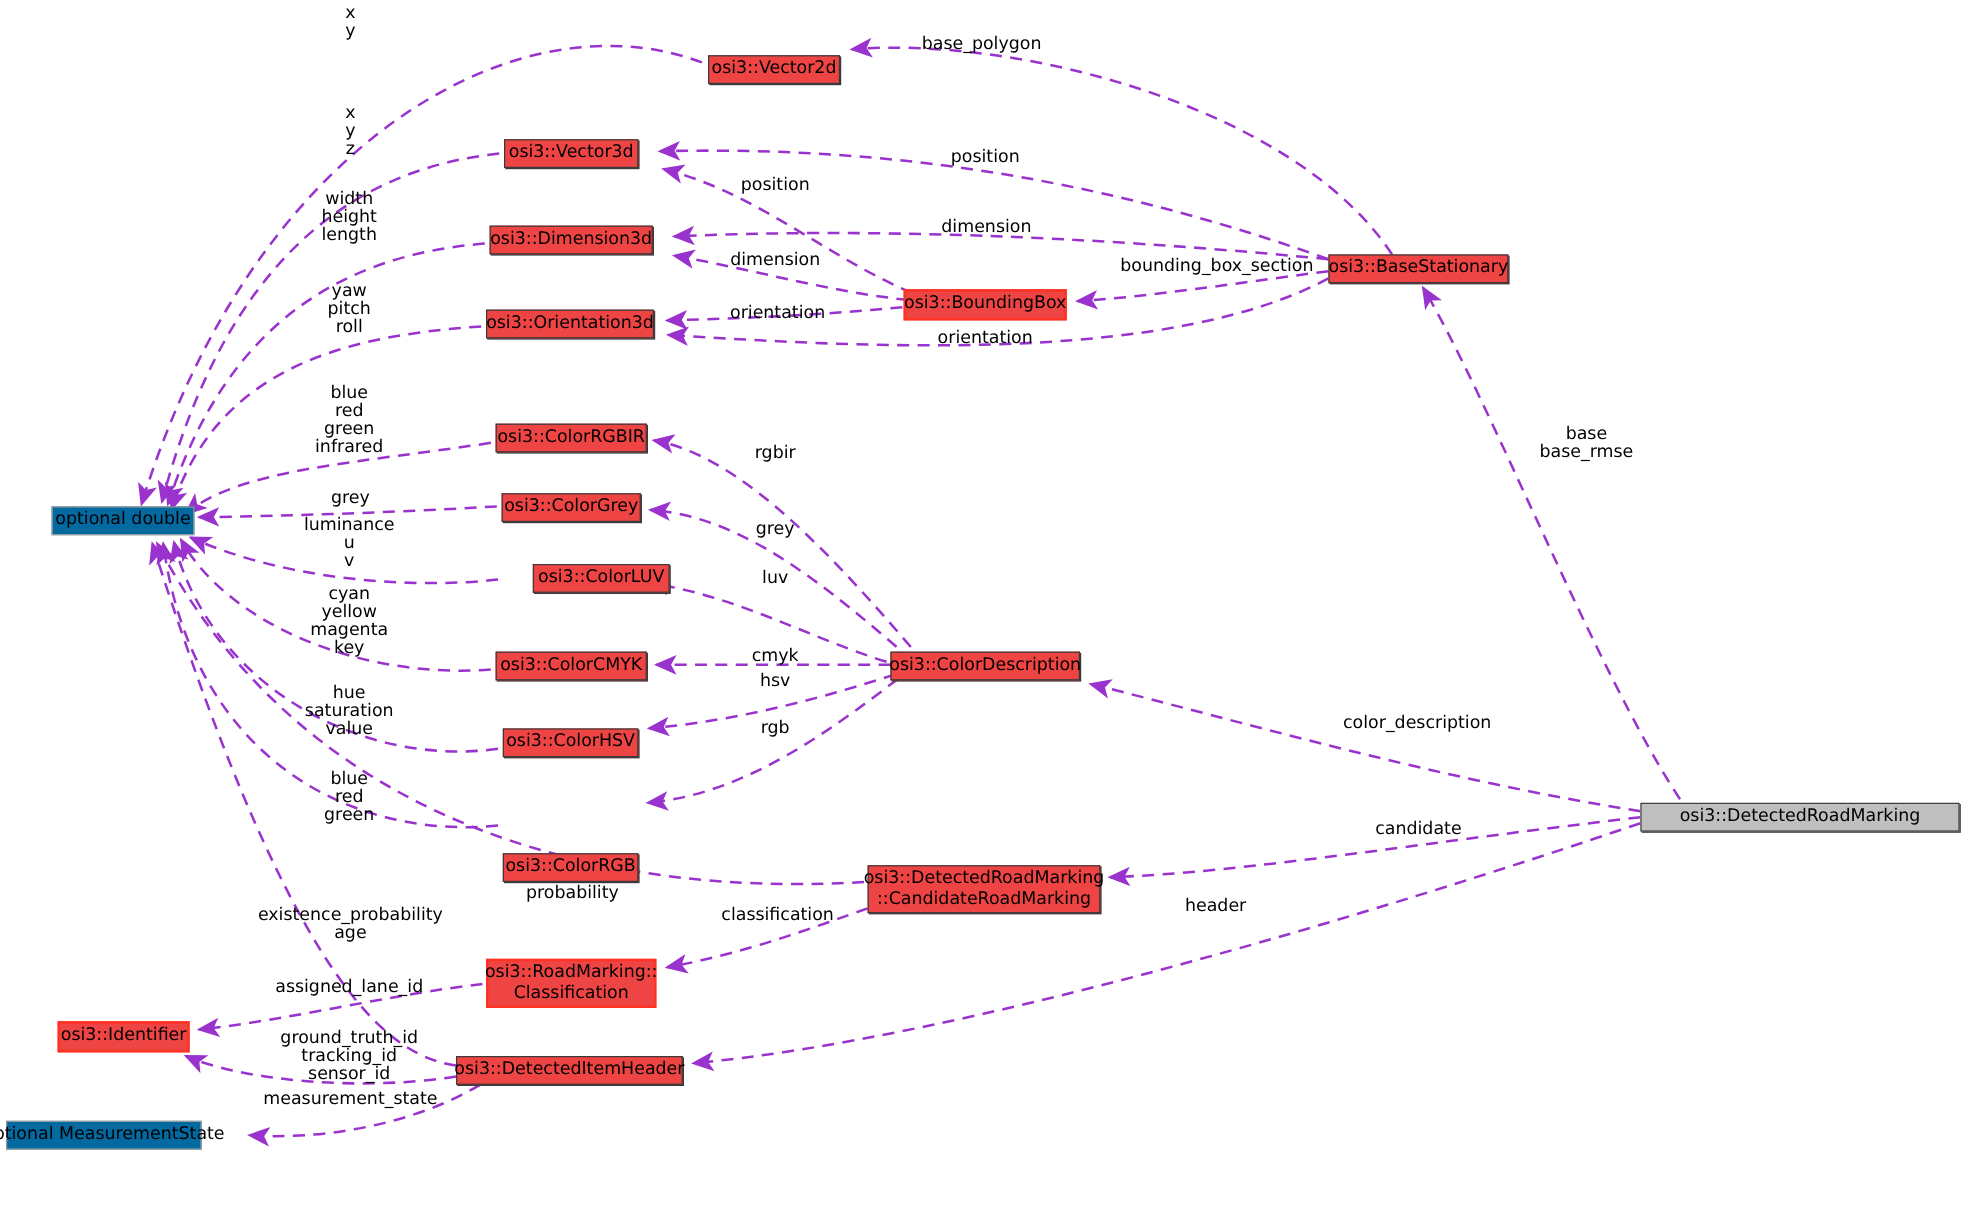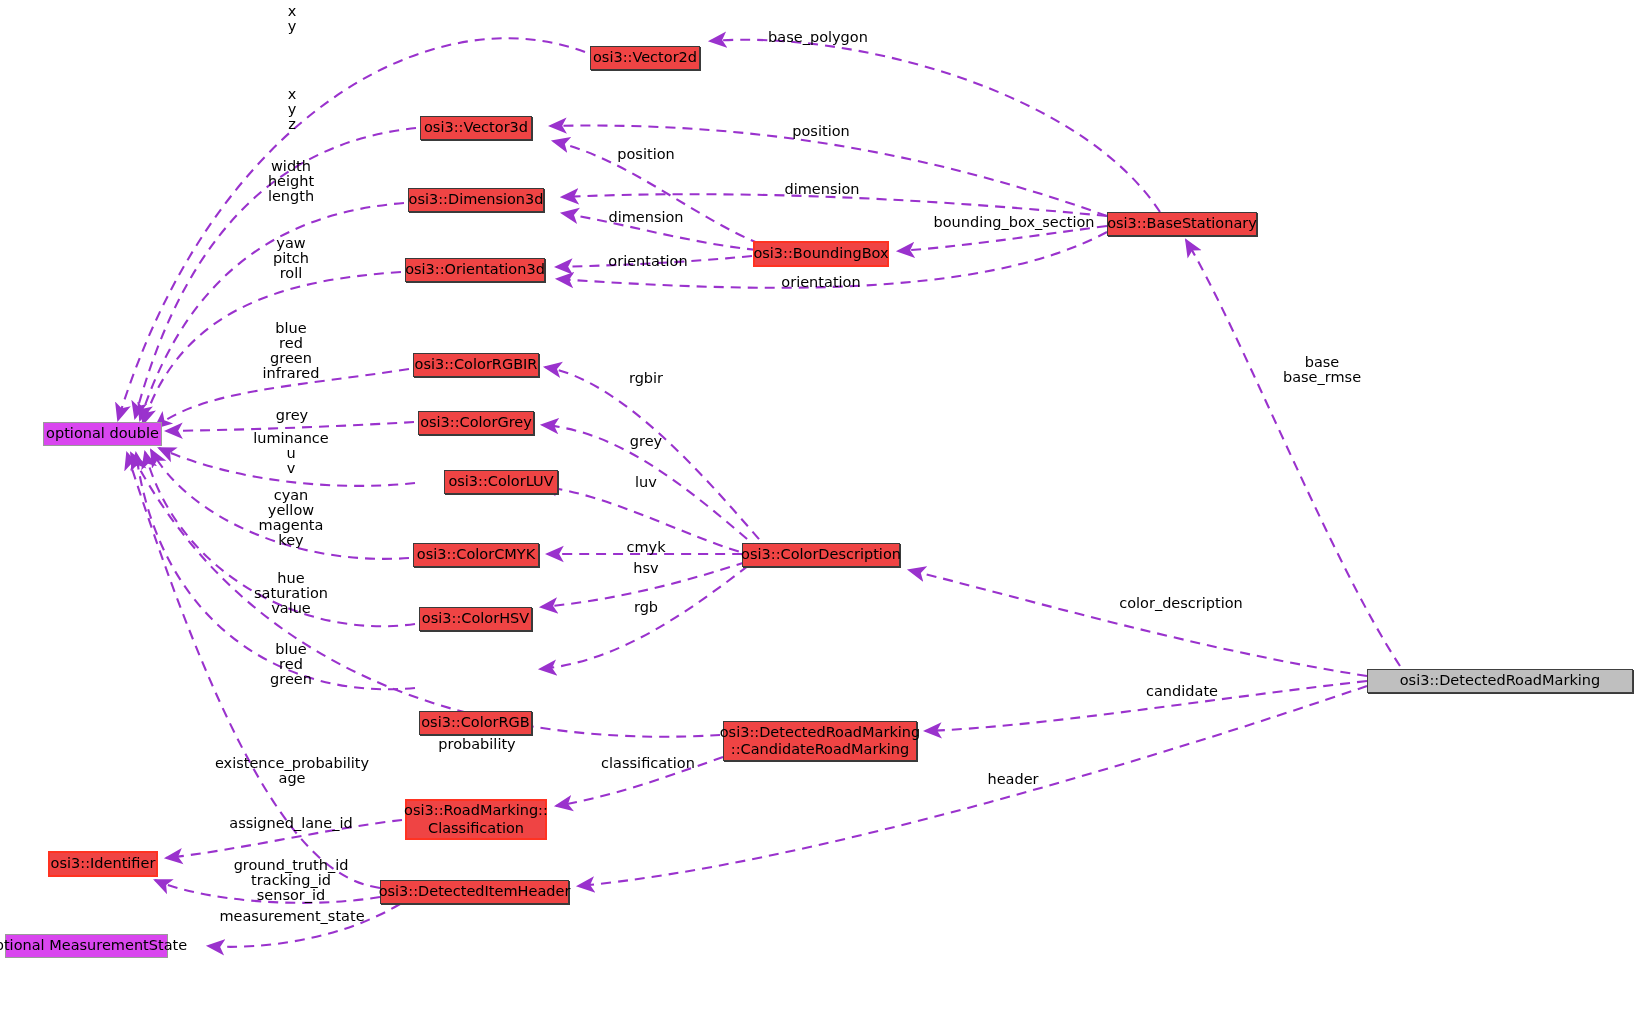--- a/index.html
+++ b/index.html
@@ -44,21 +44,21 @@
   .node.red {
     border: 2px solid #ff3322;
     box-shadow: none;
   }
   .node.grey-fill {
     background: #bfbfbf;
     border: 1px solid #404040;
     box-shadow: 1px 1px 0 0 #3a3a3a;
   }
   .node.light {
-    background: #d946ef;
+    background: #0369a1;
     border: 1px solid #9a9a9a;
     box-shadow: none;
   }
   .edge-label {
     position: absolute;
     font-size: 14.5px;
     line-height: 1.03;
     color: #000000;
     white-space: pre;
     text-align: center;
@@ -217,21 +217,21 @@
   <div class="edge-label multi" style="left:291px;top:571px;">hue
 saturation
 value</div>
   <div class="edge-label" style="left:1181px;top:596px;">color_description</div>
   <div class="edge-label" style="left:646px;top:600px;">rgb</div>
   <div class="edge-label multi" style="left:291px;top:642px;">blue
 red
 green</div>
   <div class="edge-label" style="left:1182px;top:684px;">candidate</div>
   <div class="edge-label" style="left:477px;top:737px;">probability</div>
-  <div class="edge-label" style="left:1013px;top:772px;">header</div>
+  <div class="edge-label" style="left:1013px;top:748px;">header</div>
   <div class="edge-label" style="left:648px;top:756px;">classification</div>
   <div class="edge-label multi" style="left:292px;top:756px;">existence_probability
 age</div>
   <div class="edge-label" style="left:291px;top:816px;">assigned_lane_id</div>
   <div class="edge-label multi" style="left:291px;top:858px;">ground_truth_id
 tracking_id
 sensor_id</div>
   <div class="edge-label" style="left:292px;top:909px;">measurement_state</div>
 
 </div>

